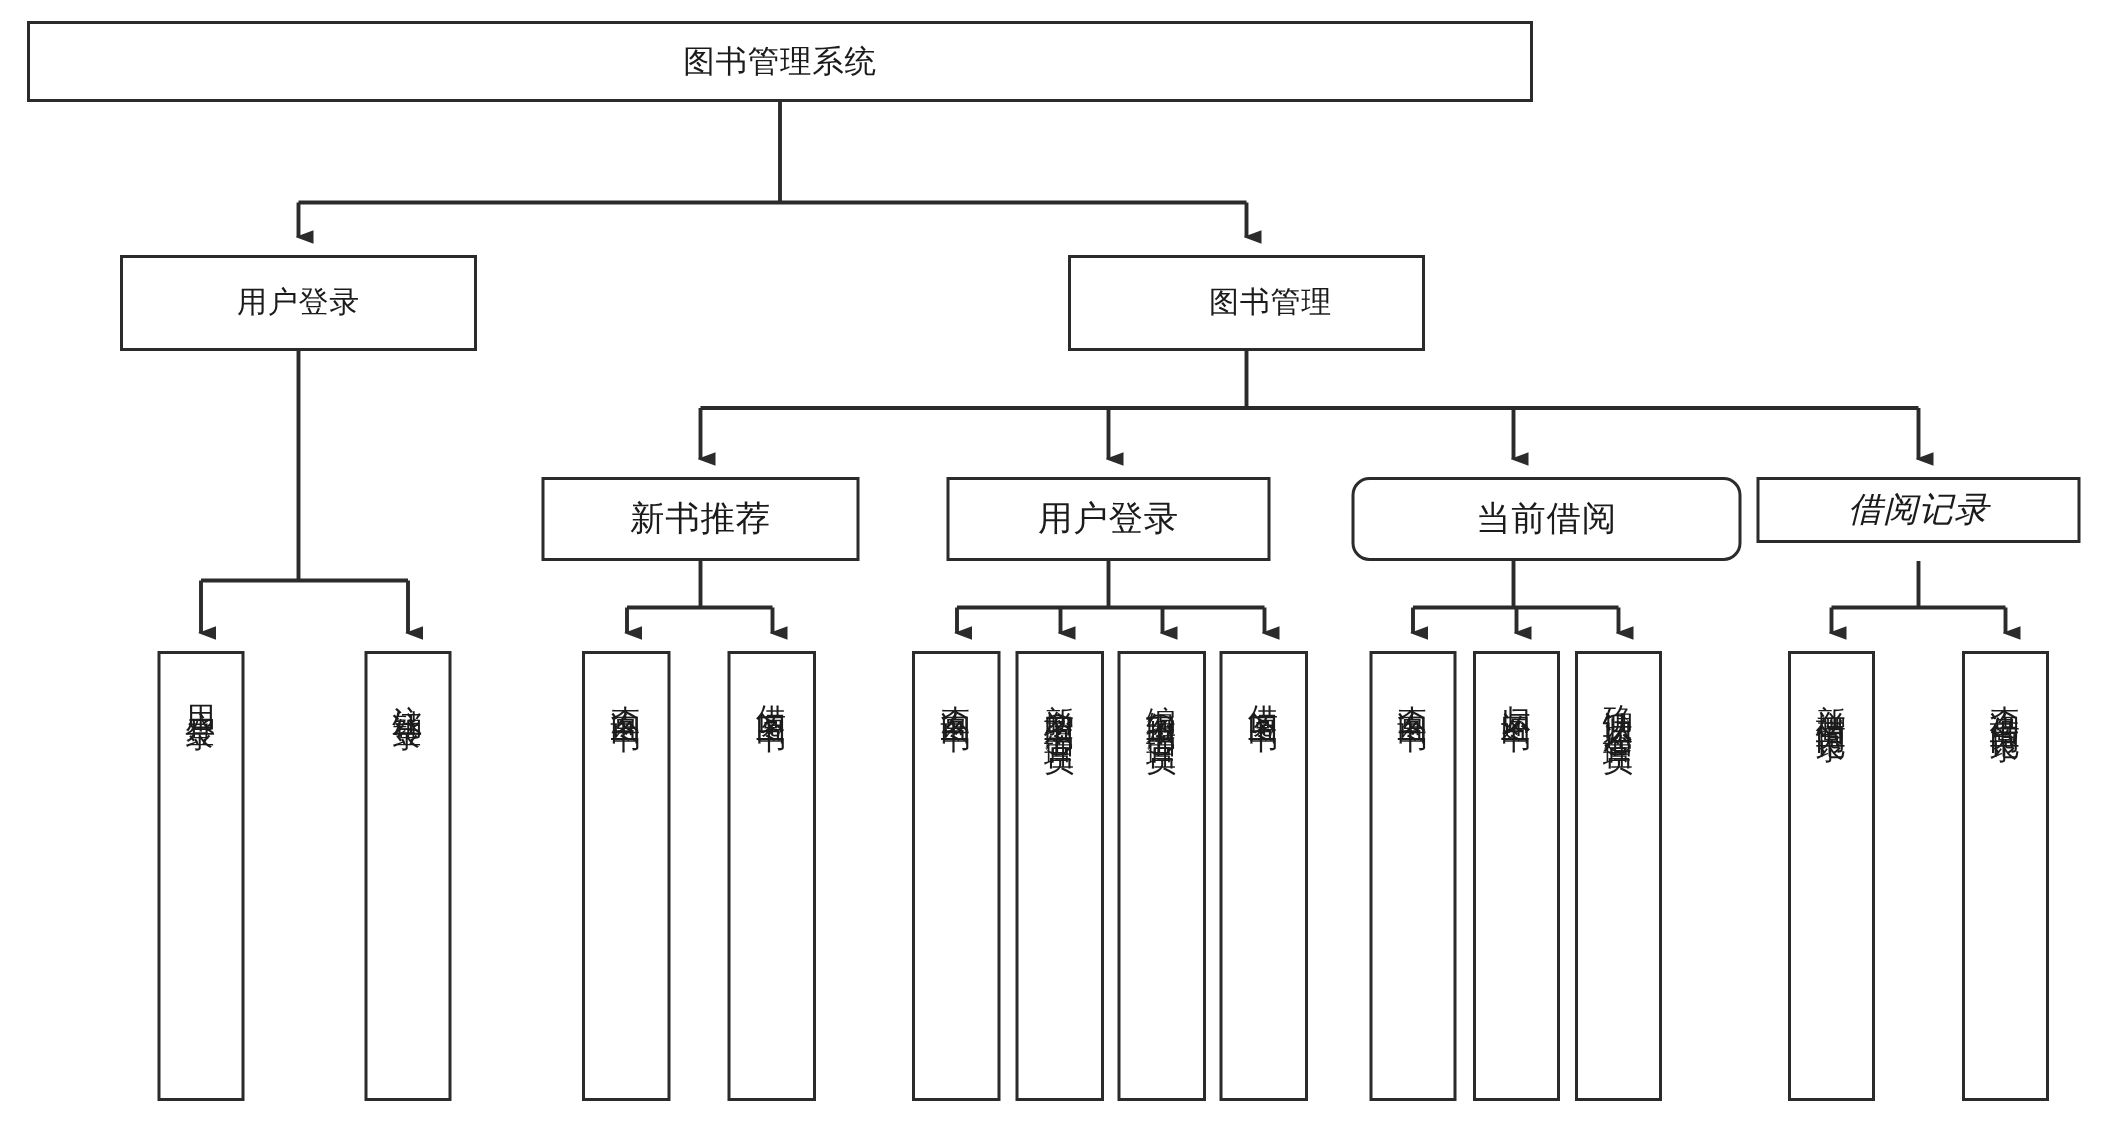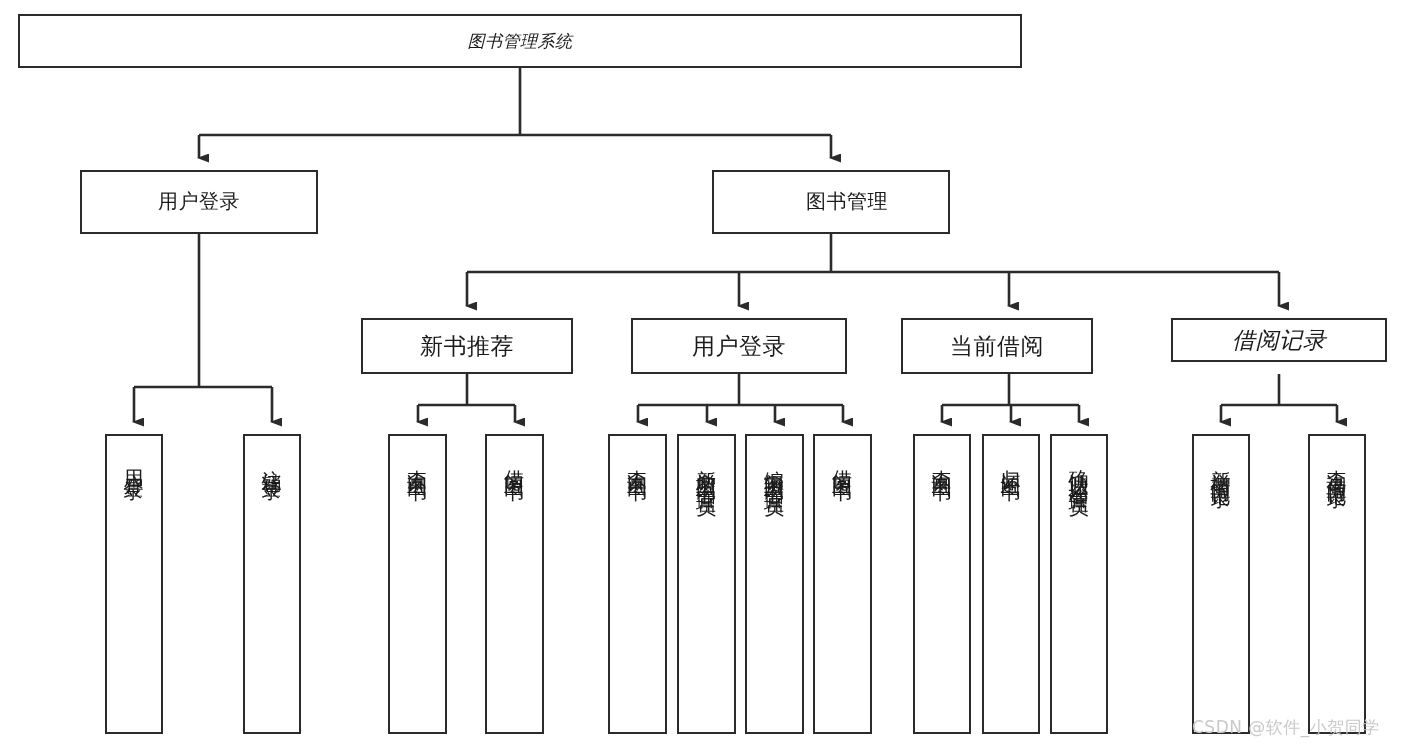--- a/index.html
+++ b/index.html
@@ -38,21 +38,21 @@
     justify-content: center;
     overflow: hidden;
   }
   .node-label {
     color: #1b1b1b;
     line-height: 1.06;
     text-align: center;
     letter-spacing: 0.5px;
     white-space: pre-line;
   }
-  .node-root .node-label { font-size: 17px; font-style: italic; }
+  .node-root .node-label { font-size: 21px; }
   .node-l1 .node-label { font-size: 20px; }
   .node-l2 .node-label { font-size: 23px; }
   .node-leaf {
     align-items: flex-start;
     justify-content: center;
     padding-top: 18px;
   }
   .node-leaf .node-label {
     font-size: 20px;
     writing-mode: vertical-rl;
@@ -127,21 +127,21 @@
       </div>
       <div class="node-box node-l1" style="left: 712px; top: 170px; width: 238px; height: 64px; padding-left: 32px;">
         <span class="node-label">图书管理</span>
       </div>
       <div class="node-box node-l2" style="left: 361px; top: 318px; width: 212px; height: 56px;">
         <span class="node-label">新书推荐</span>
       </div>
       <div class="node-box node-l2" style="left: 631px; top: 318px; width: 216px; height: 56px;">
         <span class="node-label">用户登录</span>
       </div>
-      <div class="node-box node-l2" style="left: 901px; top: 318px; width: 192px; height: 56px;">
+      <div class="node-box node-l2" style="left: 901px; top: 318px; width: 260px; height: 56px; border-radius: 12px;">
         <span class="node-label">当前借阅</span>
       </div>
       <div class="node-box node-l2" style="left: 1171px; top: 318px; width: 216px; height: 44px; font-style: italic;">
         <span class="node-label">借阅记录</span>
       </div>
       <div class="node-box node-leaf" style="left: 105px; top: 434px; width: 58px; height: 300px;">
         <span class="node-label">用户登录</span>
       </div>
       <div class="node-box node-leaf" style="left: 243px; top: 434px; width: 58px; height: 300px;">
         <span class="node-label">注销登录</span>
@@ -174,15 +174,14 @@
         <span class="node-label">确认归还（管理员）</span>
       </div>
       <div class="node-box node-leaf" style="left: 1192px; top: 434px; width: 58px; height: 300px;">
         <span class="node-label">新增借阅记录</span>
       </div>
       <div class="node-box node-leaf" style="left: 1308px; top: 434px; width: 58px; height: 300px;">
         <span class="node-label">查询借阅记录</span>
       </div>
     </div>
 
-  <div class="watermark" style="left: 1192px; top: 716px;">CSDN @软件_小贺同学</div>
 
 </div>
 
 </body></html>

